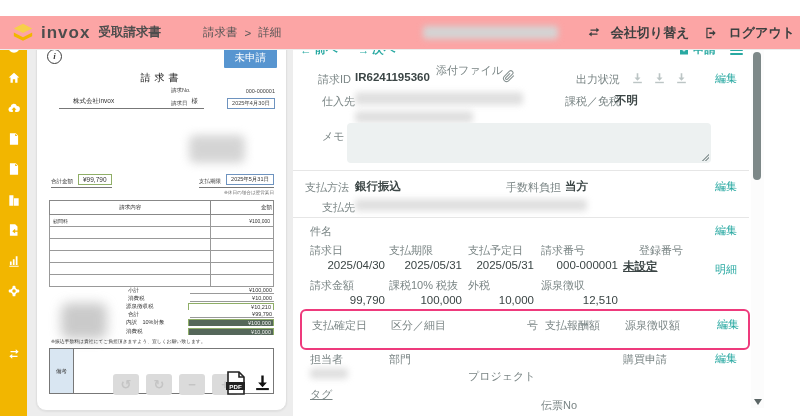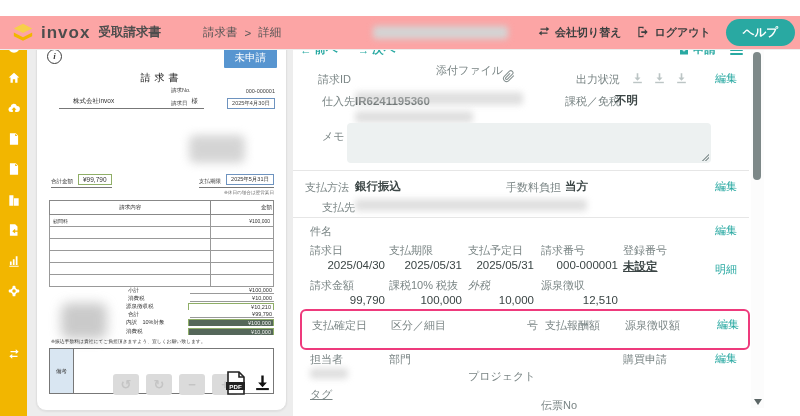--- a/index.html
+++ b/index.html
@@ -7,21 +7,21 @@
        font-family:"Liberation Sans","DejaVu Sans",sans-serif;color:#3b4545;}
 
   
   .header{position:absolute;top:0;left:0;right:0;height:33px;background:#fca5a5;
           border-bottom:1px solid #ececec;display:flex;align-items:center;z-index:5;margin-top:16px;}
   .logo-wrap{display:flex;align-items:center;gap:6px;padding-left:11px;}
   .logo-name{font-size:17px;font-weight:bold;color:#4d4d4d;letter-spacing:1px;}
   .logo-app{font-size:12.5px;font-weight:bold;color:#4d4d4d;margin-left:2px;}
   .crumbs{margin-left:42px;font-size:11.5px;color:#555;display:flex;gap:7px;align-items:center;}
   .hdr-right{margin-left:auto;display:flex;align-items:center;gap:15px;padding-right:5px;}
-  .hdr-item{display:flex;align-items:flex-start;gap:4px;font-size:11px;font-weight:bold;color:#3c4040;cursor:pointer;}
+  .hdr-item{display:flex;align-items:center;gap:10px;font-size:13px;font-weight:bold;color:#3c4040;cursor:pointer;}
   .help-btn{background:#29a9a2;color:#fff;font-size:11.5px;font-weight:bold;
             padding:6px 17px;border-radius:16px;cursor:pointer;}
   .hdr-blur{width:135px;height:13px;background:#d4d4d4;border-radius:3px;filter:blur(3px);margin-right:14px;}
 
   
   .sidebar{position:absolute;top:33px;left:0;width:27px;bottom:0;background:#f2b600;
            display:flex;flex-direction:column;align-items:center;padding-top:7px;gap:16.5px;z-index:4;}
   .sb-icon{width:14px;height:14px;display:block;cursor:pointer;}
   .sb-gap{height:16px;}
 
@@ -131,21 +131,20 @@
         </svg>
         <span>会社切り替え</span>
       </div>
       <div class="hdr-item">
         <svg width="14" height="14" viewBox="0 0 24 24" fill="#3c4040">
           <path d="M4 3h9v3h-2V5H6v14h5v-1h2v3H4z"></path>
             <path d="M15 7l5 5-5 5v-3.5H9v-3h6z"></path>
         </svg>
         <span>ログアウト</span>
       </div>
-      <div class="help-btn">ヘルプ</div>
     </div>
   </div>
 
   <div class="sidebar">
     <svg class="sb-icon" viewBox="0 0 24 24">
       <circle cx="12" cy="12" r="10" fill="#fff"></circle>
         <path d="M10 7l6 5-6 5z" fill="#f2b600"></path>
     </svg>
     <svg class="sb-icon" viewBox="0 0 24 24" fill="#fff">
       <path d="M12 3l9 8h-3v9h-4v-6h-4v6H6v-9H3z"></path>
@@ -332,21 +331,21 @@
         </span>
         <span class="hamb">
             <span></span>
             <span></span>
             <span></span>
           </span>
       </span>
     </div>
 
     <span class="lbl" style="top:39px;left:25px;">請求ID</span>
-    <span class="val b" style="top:38px;left:62px;margin-top:24px;">IR6241195360</span>
+    <span class="val b" style="top:38px;left:62px;">IR6241195360</span>
     <span class="lbl" style="top:30px;left:143px;">添付ファイル</span>
     <svg style="position:absolute;top:36px;left:208px;" width="15" height="15" viewBox="0 0 24 24">
       <path d="M20 11l-8 8a5 5 0 01-7-7l8.5-8.5a3.4 3.4 0 014.8 4.8L10 16.5a1.8 1.8 0 01-2.5-2.5L14 7.5" fill="none" stroke="#8a9595" stroke-width="1.8" stroke-linecap="round"></path>
     </svg>
     <span class="lbl" style="top:39px;left:283px;">出力状況</span>
     <span class="out-icons" style="top:38px;left:338px;">
       <svg width="13" height="14" viewBox="0 0 24 24" fill="#bcc5c5">
           <path d="M10.5 3h3v8h4L12 17l-5.5-6h4z"></path>
           <path d="M4 19h16v2.6H4z"></path>
         </svg>
@@ -384,31 +383,31 @@
 
     <div class="divider" style="top:184px;"></div>
 
     <span class="lbl" style="top:191px;left:17px;">件名</span>
     <span class="link" style="top:190px;right:16px;">編集</span>
 
     <span class="lbl rcol0" style="top:210px;">請求日</span>
     <span class="lbl rcol1" style="top:210px;">支払期限</span>
     <span class="lbl rcol2" style="top:210px;">支払予定日</span>
     <span class="lbl rcol3" style="top:210px;">請求番号</span>
-    <span class="lbl rcol4" style="top:210px;">登録番号</span>
+    <span class="lbl rcol4" style="top:210px;margin-left:16px;">登録番号</span>
     <span class="val vcol0" style="top:226px;">2025/04/30</span>
     <span class="val vcol1" style="top:226px;">2025/05/31</span>
     <span class="val vcol2" style="top:226px;">2025/05/31</span>
     <span class="val vcol3" style="top:226px;">000-000001</span>
     <span class="val underl rcol4" style="top:226px;">未設定</span>
     <span class="link" style="top:229px;right:16px;">明細</span>
 
     <span class="lbl rcol0" style="top:245px;">請求金額</span>
     <span class="lbl rcol1" style="top:245px;">課税10% 税抜</span>
-    <span class="lbl rcol2" style="top:245px;font-style:italic;">外税</span>
+    <span class="lbl rcol2" style="top:245px;">外税</span>
     <span class="lbl rcol3" style="top:245px;">源泉徴収</span>
     <span class="val vcol0" style="top:261px;">99,790</span>
     <span class="val vcol1" style="top:261px;">100,000</span>
     <span class="val vcol2" style="top:261px;">10,000</span>
     <span class="val vcol3" style="top:261px;">12,510</span>
 
     <div class="hl-box">
       <span class="lbl" style="top:7px;left:10px;">支払確定日</span>
       <span class="lbl" style="top:7px;left:89px;">区分／細目</span>
       <span class="lbl" style="top:7px;left:225px;">号</span>

